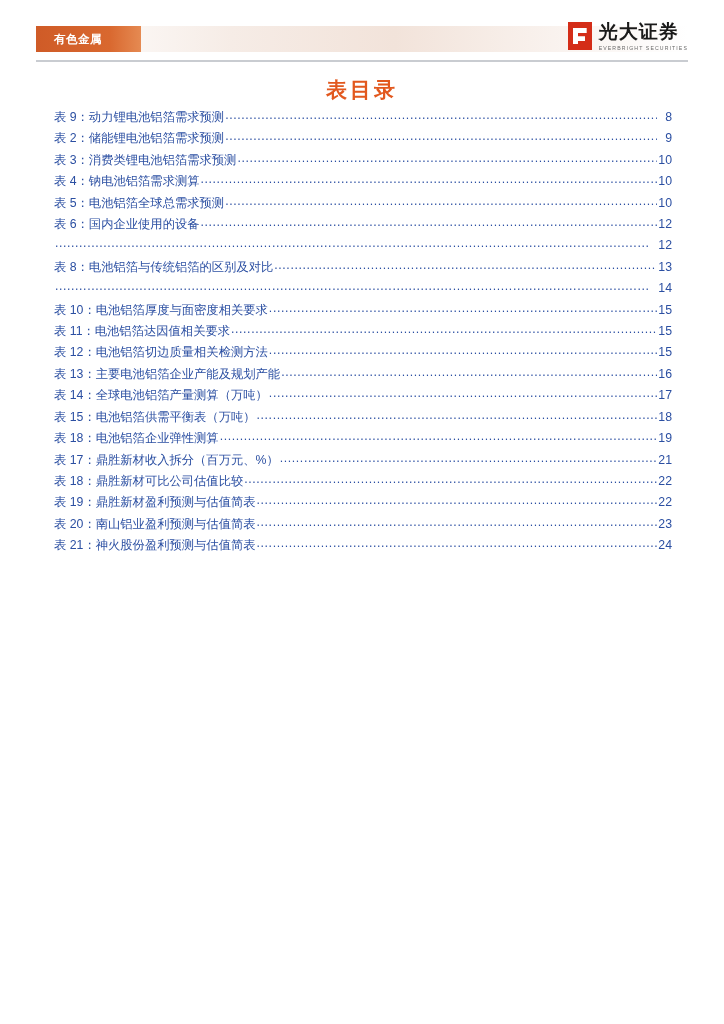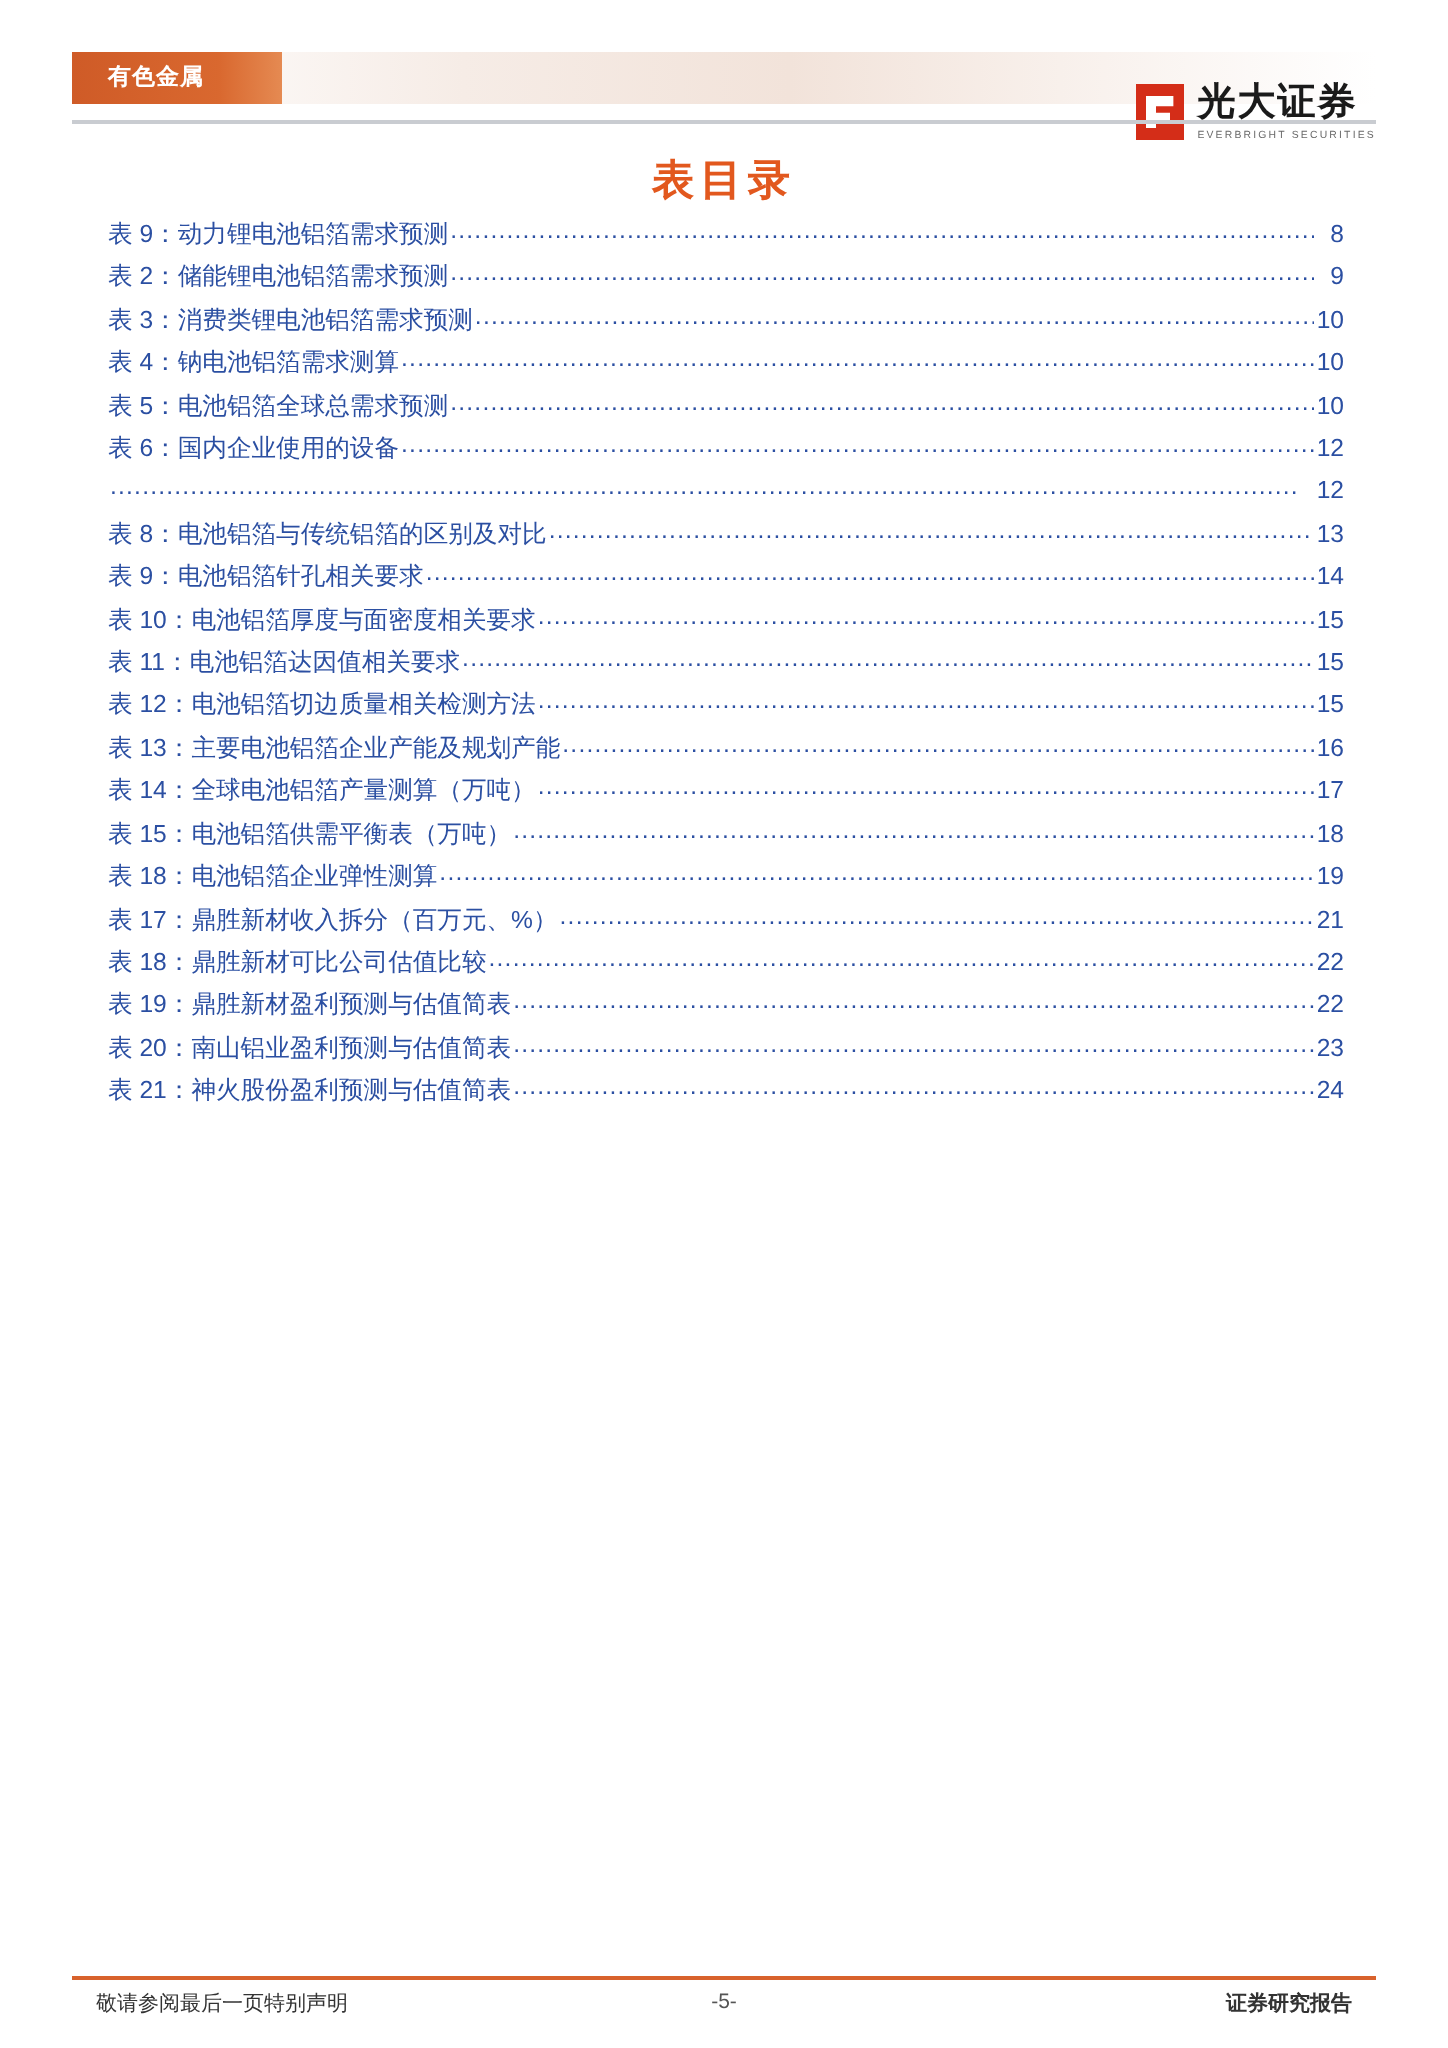--- a/index.html
+++ b/index.html
@@ -64,21 +64,20 @@
     width: 652px;
     height: 2px;
     background: #c9ccd1;
   }
   .logo-wrap {
     position: absolute;
     top: 22px;
     right: 36px;
     display: flex;
     align-items: flex-start;
-    margin-top: 20px;
   }
   .logo-mark {
     width: 24px;
     height: 28px;
     margin-right: 7px;
     position: relative;
     background: #d42d18;
   }
   .logo-mark::after {
     content: "";
@@ -266,21 +265,20 @@
       <span class="toc-page">12</span>
     </div>
 
     <div class="toc-item">
       <span class="toc-label">表 8：电池铝箔与传统铝箔的区别及对比</span>
       <span class="toc-dots">....................................................................................................................................................</span>
       <span class="toc-page">13</span>
     </div>
 
     <div class="toc-item">
-      <span class="toc-label">表 9：电池铝箔针孔相关要求</span>
       <span class="toc-dots">....................................................................................................................................................</span>
       <span class="toc-page">14</span>
     </div>
 
     <div class="toc-item">
       <span class="toc-label">表 10：电池铝箔厚度与面密度相关要求</span>
       <span class="toc-dots">....................................................................................................................................................</span>
       <span class="toc-page">15</span>
     </div>
 
@@ -345,20 +343,14 @@
     </div>
 
     <div class="toc-item">
       <span class="toc-label">表 21：神火股份盈利预测与估值简表</span>
       <span class="toc-dots">....................................................................................................................................................</span>
       <span class="toc-page">24</span>
     </div>
 
   </div>
 
-  <div class="footer">
-    <div class="footer-rule"></div>
-    <div class="footer-left">敬请参阅最后一页特别声明</div>
-    <div class="footer-center">-5-</div>
-    <div class="footer-right">证券研究报告</div>
-  </div>
 
 </div>
 
 </body></html>

